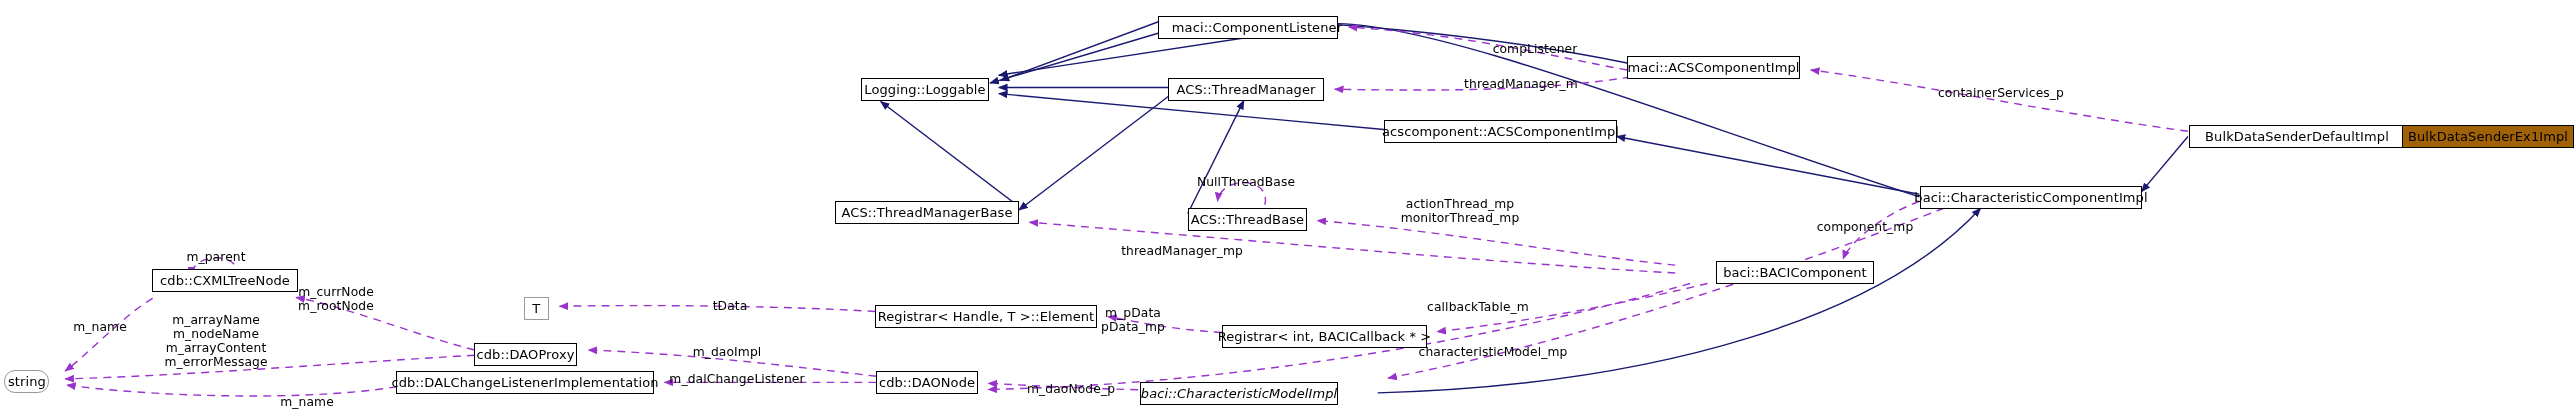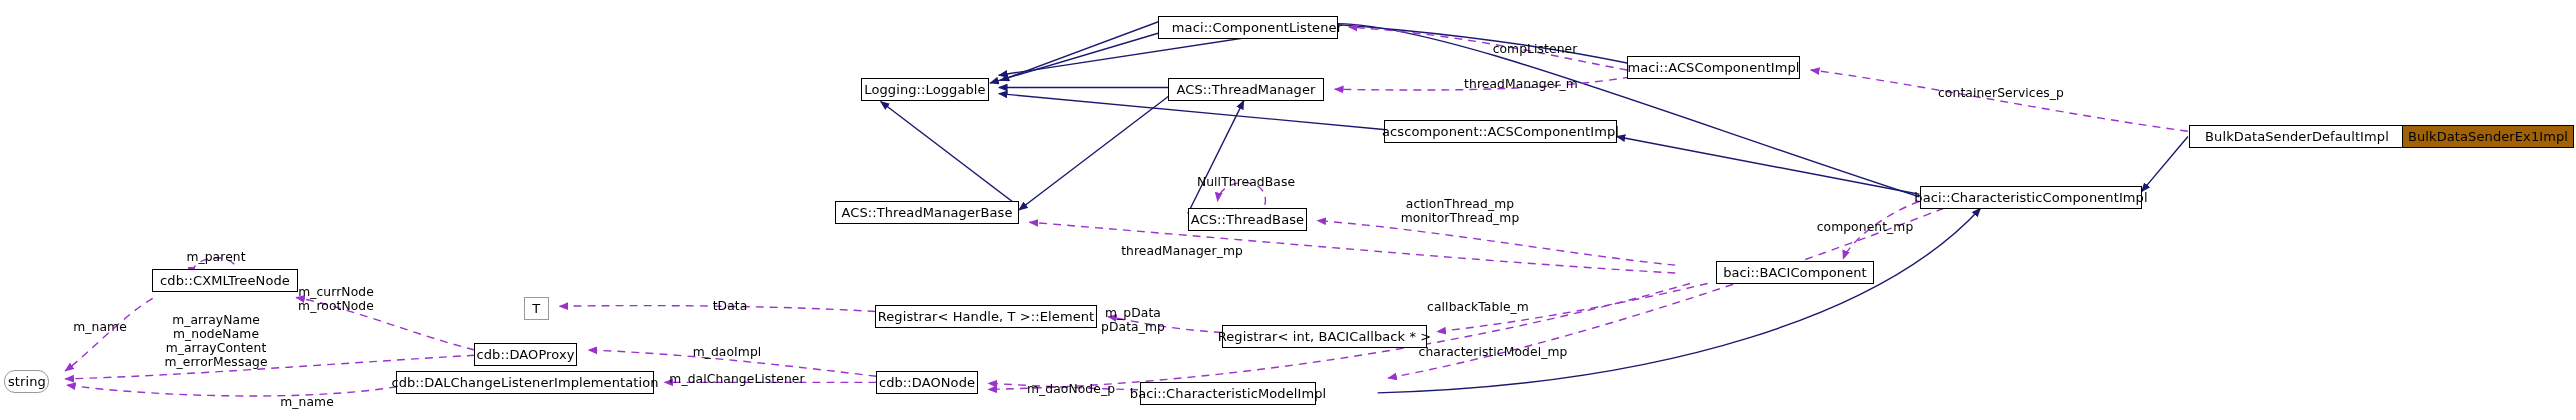--- a/index.html
+++ b/index.html
@@ -137,21 +137,21 @@
   <div class="node" style="left:1188px;top:208px;width:119px;">ACS::ThreadBase</div>
   <div class="node" style="left:1676px;top:261px;width:158px;margin-left:40px;">baci::BACIComponent</div>
   <div class="node" style="left:152px;top:269px;width:146px;">cdb::CXMLTreeNode</div>
   <div class="node ext" style="left:524px;top:297px;width:24.5px;">T</div>
   <div class="node" style="left:875px;top:305px;width:222px;">Registrar&lt; Handle, T &gt;::Element</div>
   <div class="node" style="left:1222px;top:325px;width:205px;">Registrar&lt; int, BACICallback * &gt;</div>
   <div class="node" style="left:474px;top:343px;width:103px;">cdb::DAOProxy</div>
   <div class="node ext" style="left:4.4px;top:370px;width:45px;border-radius:11px;">string</div>
   <div class="node" style="left:396px;top:371px;width:258px;">cdb::DALChangeListenerImplementation</div>
   <div class="node" style="left:876px;top:371px;width:102px;">cdb::DAONode</div>
-  <div class="node" style="left:1140px;top:382px;width:176px;">baci::CharacteristicModelImpl</div>
+  <div class="node" style="left:1140px;top:382px;width:198px;font-style:italic;">baci::CharacteristicModelImpl</div>
 
   <div class="elabel" style="left:1535px;top:43px;transform:translateX(-50%);">compListener</div>
   <div class="elabel" style="left:1521px;top:78px;transform:translateX(-50%);">threadManager_m</div>
   <div class="elabel" style="left:2001px;top:87px;transform:translateX(-50%);">containerServices_p</div>
   <div class="elabel" style="left:1246px;top:176px;transform:translateX(-50%);">NullThreadBase</div>
   <div class="elabel" style="left:1460px;top:198px;transform:translateX(-50%);">actionThread_mp</div>
   <div class="elabel" style="left:1460px;top:212px;transform:translateX(-50%);">monitorThread_mp</div>
   <div class="elabel" style="left:1865px;top:221px;transform:translateX(-50%);">component_mp</div>
   <div class="elabel" style="left:1182px;top:245px;transform:translateX(-50%);">threadManager_mp</div>
   <div class="elabel" style="left:216px;top:251px;transform:translateX(-50%);">m_parent</div>

